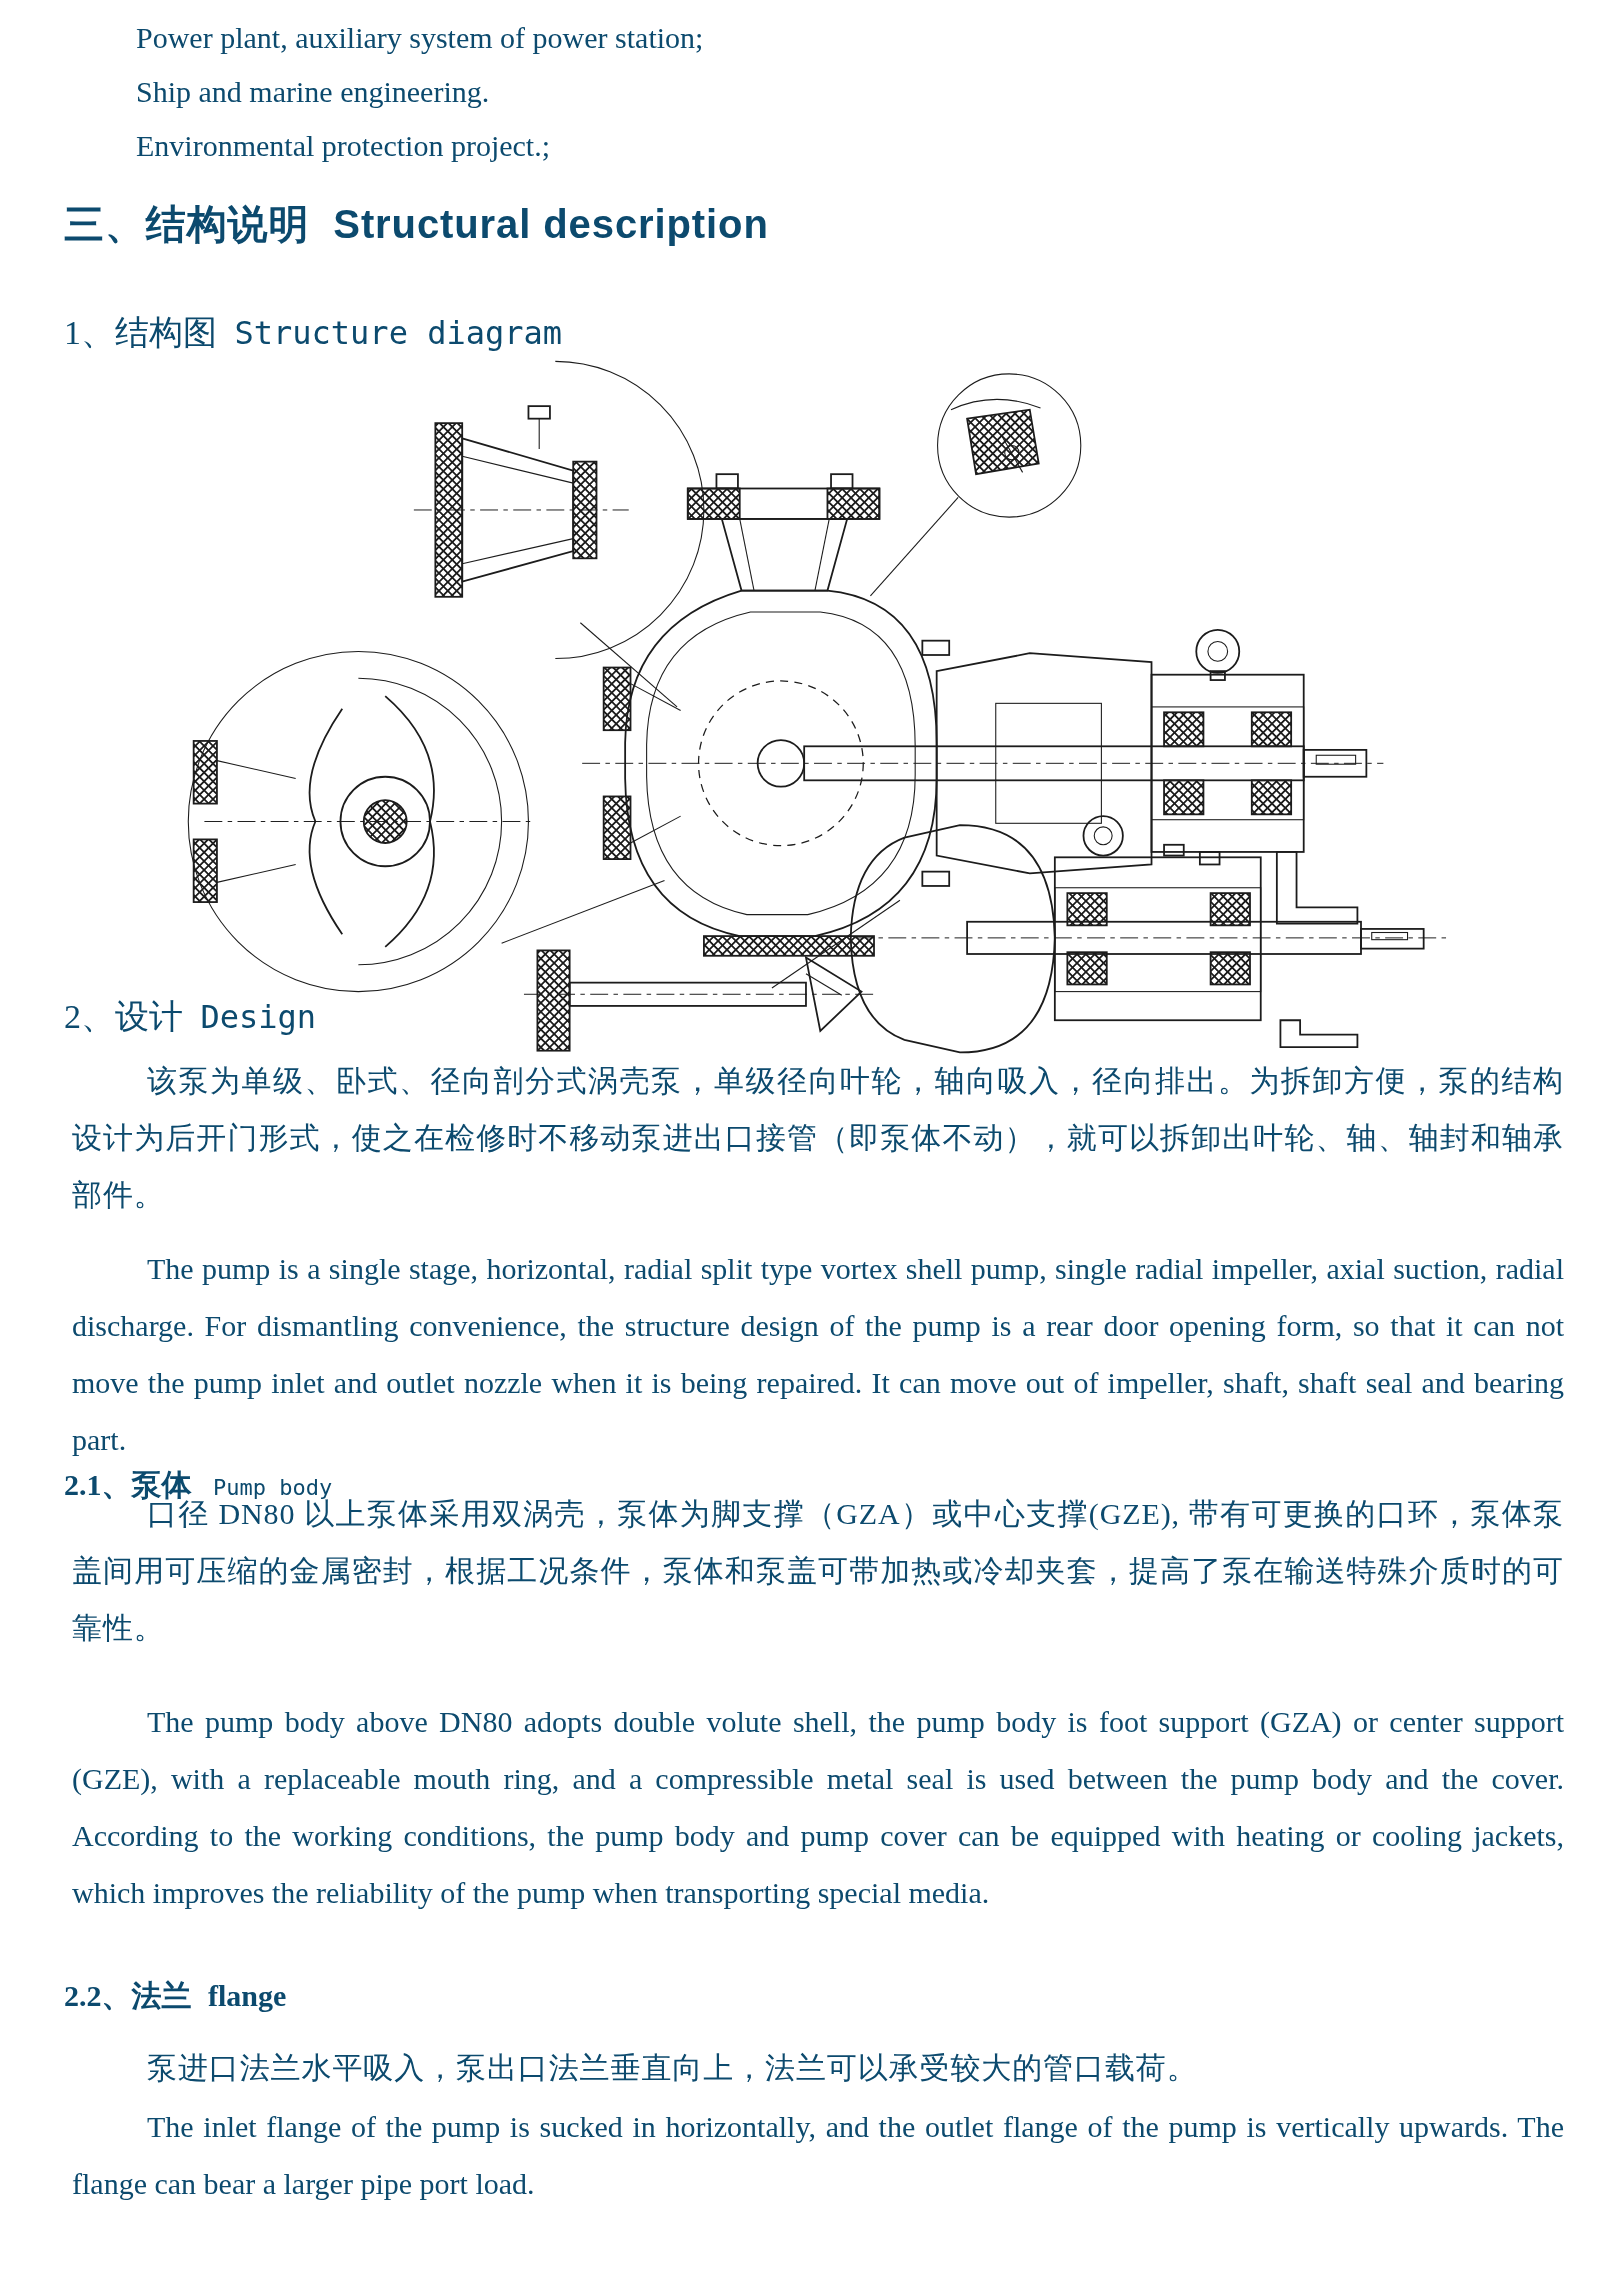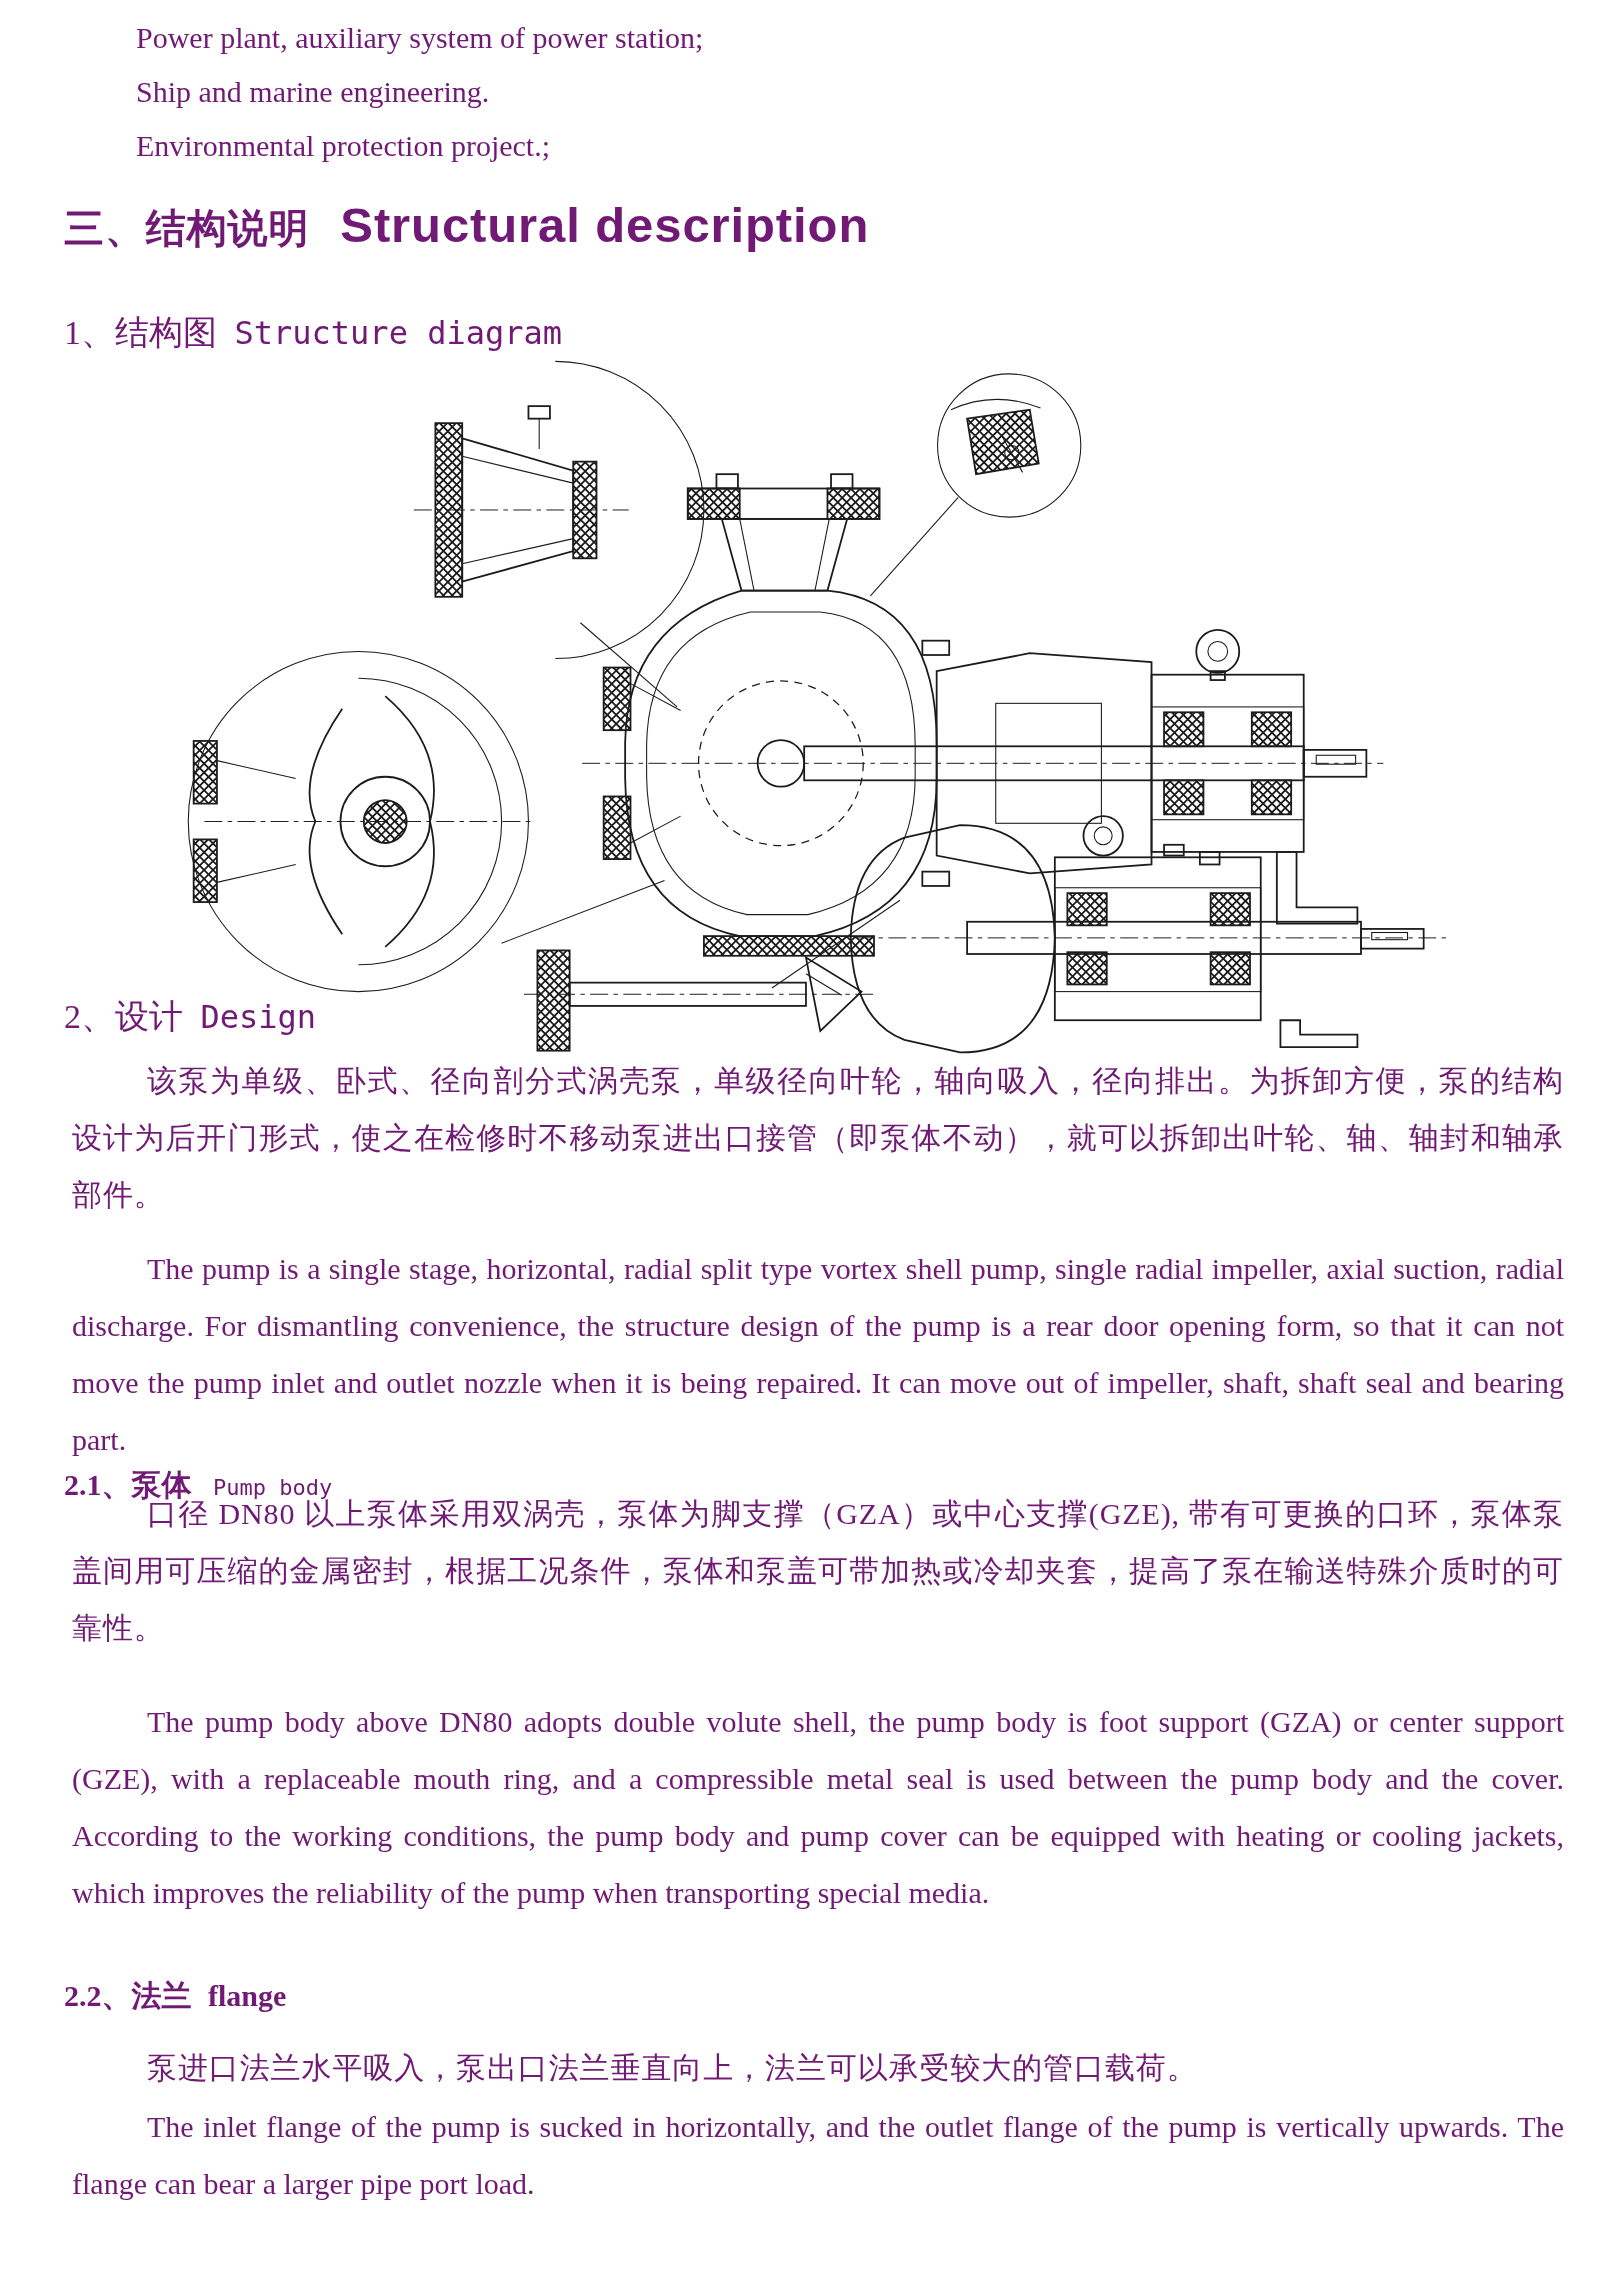--- a/index.html
+++ b/index.html
@@ -2,28 +2,28 @@
 <html style="font-size:14.3px"><head>
 <meta charset="utf-8">
 <style>
   html,body{margin:0;padding:0;background:#e8e8e8;}
   .page{
     position:relative;
     width:1620px;height:2291px;
     background:#ffffff;
     overflow:hidden;
     font-family:"Liberation Serif","DejaVu Serif",serif;
-    color:#701a75;
+    color:#0c4a6e;
   }
   .abs{position:absolute;}
   
   .intro{left:136px;top:10.7px;width:1343px;font-size:30px;line-height:54px;}
   
   .h-main{left:64px;top:197px;width:1487px;font-size:40px;font-weight:bold;letter-spacing:0.9px;}
-  .h-main .en{font-family:"Liberation Sans","DejaVu Sans",sans-serif;font-size:49px;margin-left:20px;}
+  .h-main .en{font-family:"Liberation Sans","DejaVu Sans",sans-serif;font-size:40px;margin-left:13px;}
   
   .h-sub{left:64px;width:1487px;font-size:34px;font-weight:normal;}
   .h-sub .en{font-family:"DejaVu Sans Mono","Liberation Mono",monospace;font-size:32px;margin-left:9px;}
   .h-structure{top:303px;margin-top:7px;}
   .h-design{top:994px;}
   
   .h-num{left:64px;width:1487px;font-size:30px;font-weight:bold;}
   .h-num .en-mono{font-family:"DejaVu Sans Mono","Liberation Mono",monospace;font-weight:normal;font-size:22px;margin-left:14px;}
   .h-num .en-bold{font-weight:bold;margin-left:9px;}
   .h-21{top:1465px;}

